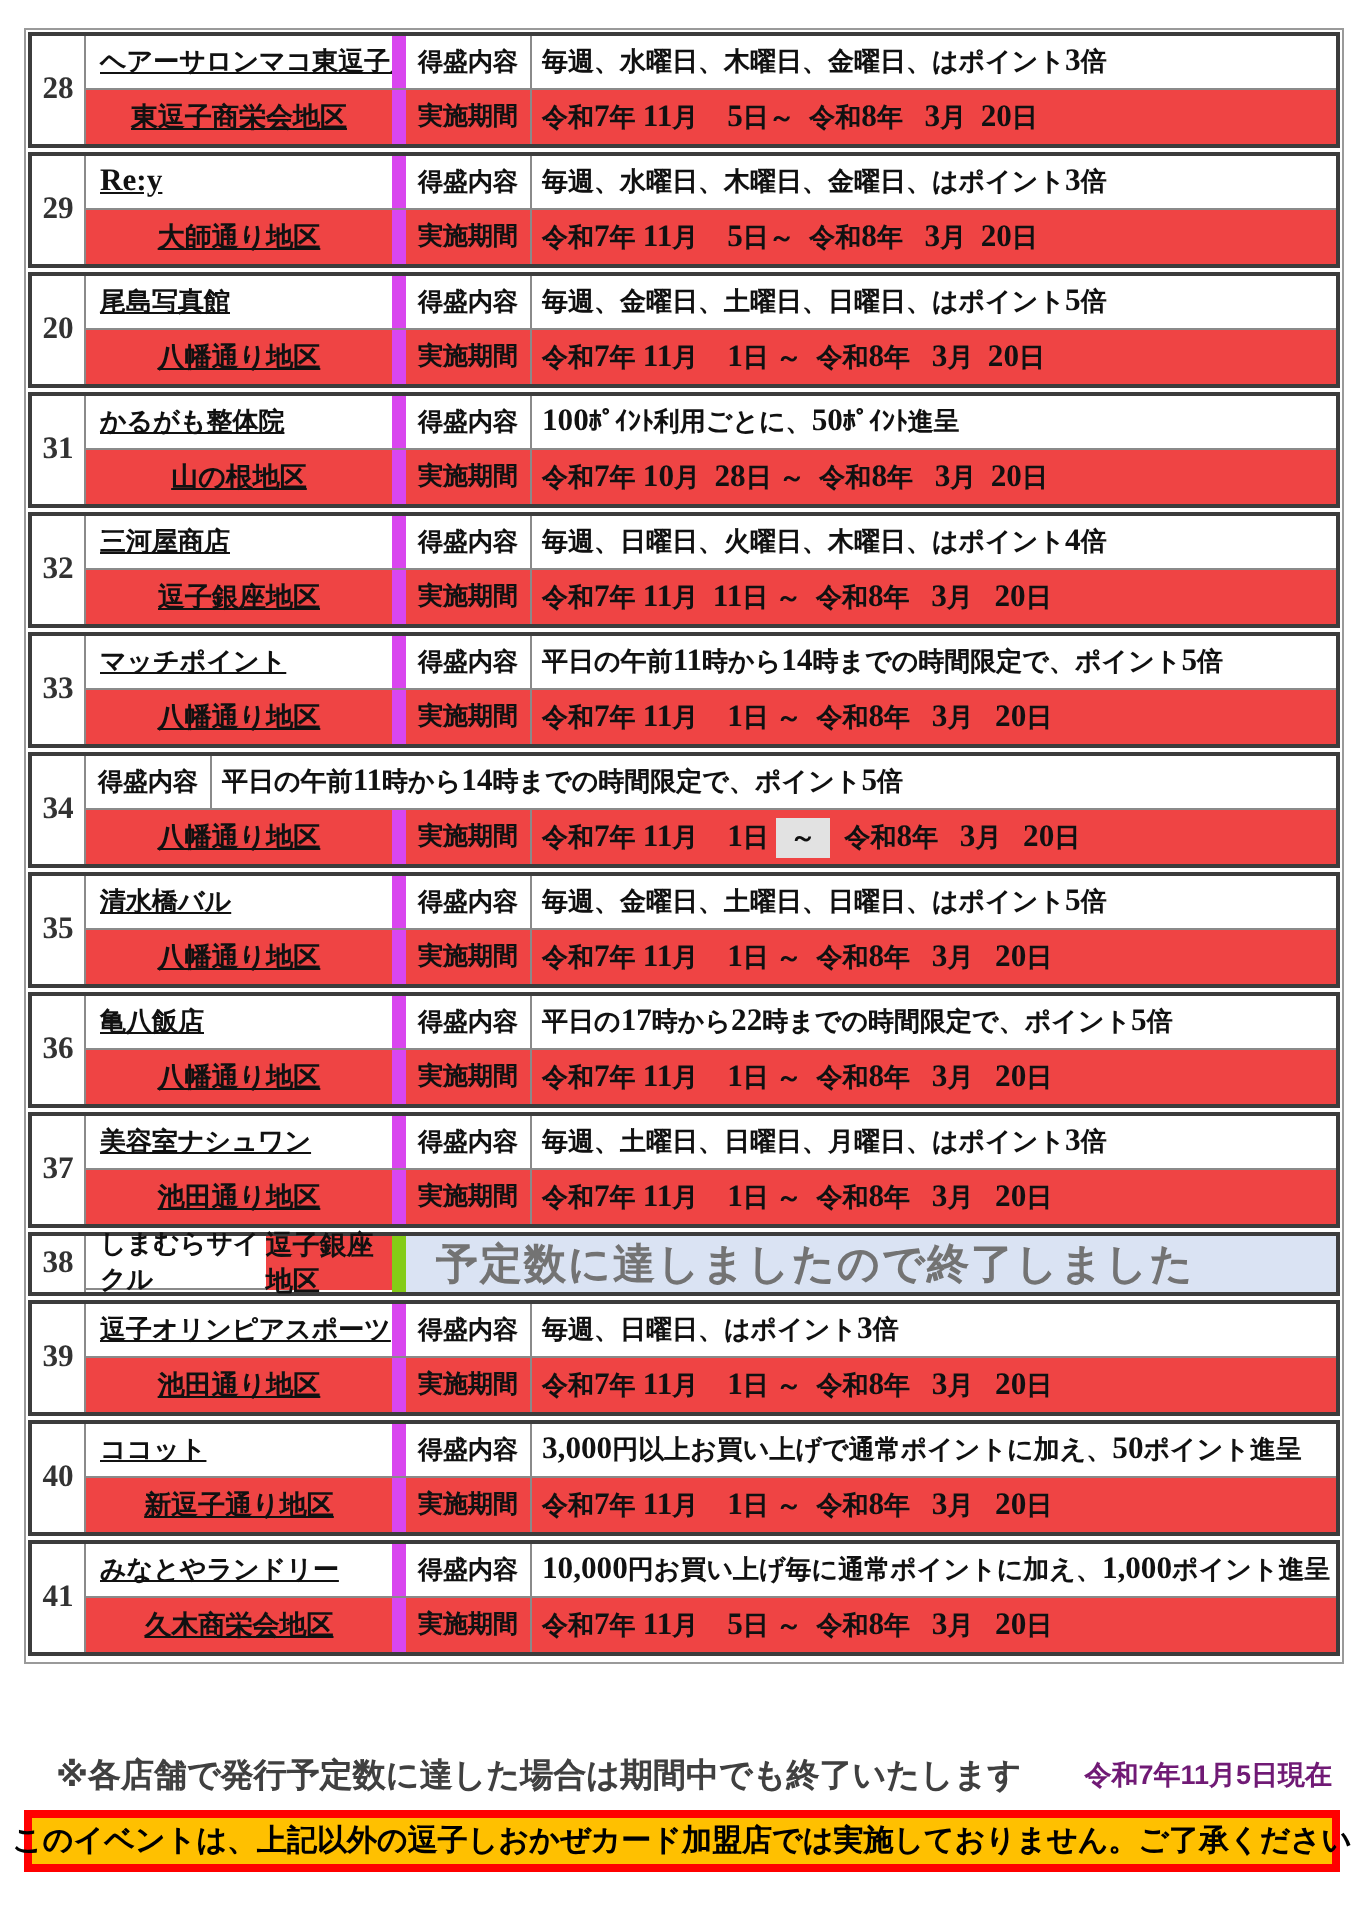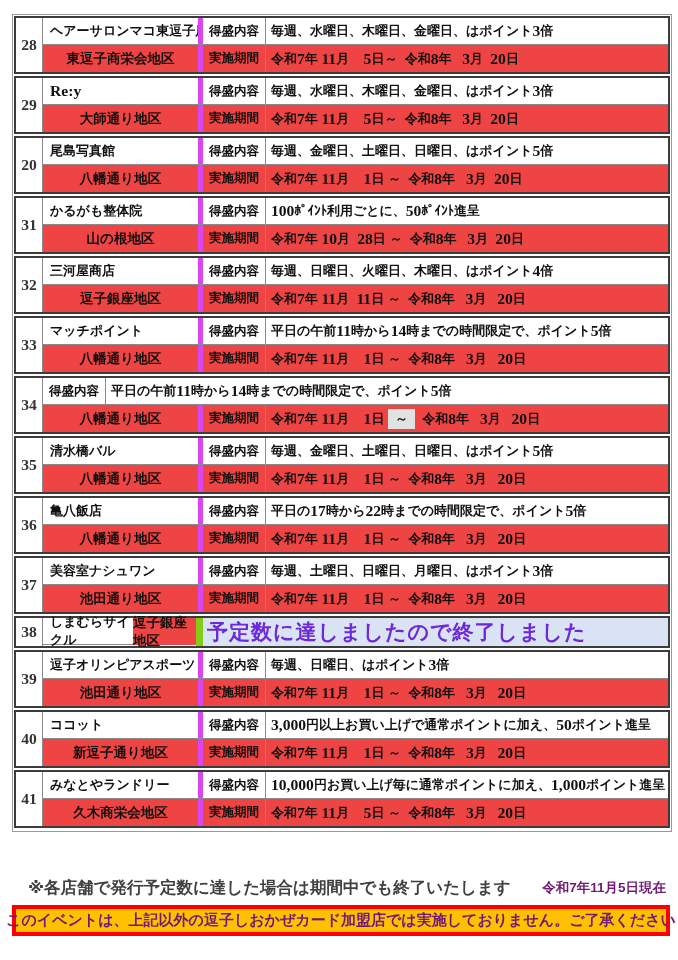--- a/index.html
+++ b/index.html
@@ -12,53 +12,53 @@
   .block{display:flex;border:2px solid #3c3c3c;margin-bottom:2px;background:#fff;box-sizing:border-box;}
   .no-cell{
     width:26px;min-width:26px;border-right:1px solid #8a8a8a;
     display:flex;align-items:center;justify-content:center;
     font-family:"Liberation Serif","DejaVu Serif",serif;font-size:13px;color:#333;
   }
   .rows{flex:1;display:flex;flex-direction:column;}
   .row{display:flex;height:27px;box-sizing:border-box;}
   .row.top{border-bottom:1px solid #8a8a8a;}
   .store-cell{
-    width:160px;min-width:160px;border-right:5px solid #d946ef;box-sizing:border-box;
+    width:160px;min-width:160px;border-right:7px solid #d946ef;box-sizing:border-box;
     display:flex;align-items:center;padding-left:7px;font-weight:bold;font-size:13px;
-    white-space:nowrap;overflow:hidden;
+    white-space:nowrap;overflow:hidden;text-decoration:underline;
   }
   .district-cell{justify-content:center;padding-left:0;font-size:13.5px;}
   .label-cell{
     width:63px;min-width:63px;border-right:1px solid #8a8a8a;box-sizing:border-box;
     display:flex;align-items:center;justify-content:center;font-weight:bold;font-size:12.5px;
   }
   .content-cell{
     flex:1;display:flex;align-items:center;padding-left:5px;
     font-weight:bold;font-size:13px;white-space:pre;overflow:hidden;
   }
   .green{background:#ef4444;}
   .num{font-family:"Liberation Serif","DejaVu Serif",serif;font-size:1.2em;font-weight:600;}
   .hl{background:#e2e2e2;padding:1px 7px;}
   
   .mid-col{width:160px;min-width:160px;border-right:7px solid #84cc16;box-sizing:border-box;display:flex;flex-direction:row;}
   .mid-col .m-top{height:27px;display:flex;align-items:center;padding-left:7px;font-weight:bold;font-size:13px;border-bottom:1px solid #8a8a8a;box-sizing:border-box;}
   .mid-col .m-bot{height:27px;display:flex;align-items:center;justify-content:center;font-weight:bold;font-size:13.5px;box-sizing:border-box;}
   .notice-cell{
-    flex:1;background:#dae3f3;display:flex;align-items:center;padding-left:4px;
-    color:#6d28d9;font-weight:bold;font-size:21px;letter-spacing:1px;white-space:nowrap;
+    flex:1;background:#dae3f3;display:flex;align-items:center;padding-left:15px;
+    color:#737373;font-weight:bold;font-size:21px;letter-spacing:1px;white-space:nowrap;
   }
   
   .footnote{position:absolute;left:14px;top:877px;width:656px;display:flex;justify-content:space-between;align-items:center;}
   .note-red{color:#404040;font-weight:bold;font-size:16.5px;margin-left:14px;white-space:nowrap;}
   .as-of{color:#701a75;font-weight:bold;font-size:13.5px;margin-right:4px;white-space:nowrap;}
   .banner{
     position:absolute;left:12px;top:905px;width:658px;height:31px;box-sizing:border-box;
     background:#ffc000;border:4px solid #ff0000;
     display:flex;align-items:center;justify-content:center;
-    font-weight:bold;font-size:15px;color:#701a75;white-space:nowrap;
+    font-weight:bold;font-size:15px;color:#000000;white-space:nowrap;
   }
 </style>
 </head>
 <body>
 
 <div class="table-wrap">
     <div class="block">
     <div class="no-cell">
         <span class="num">28</span>
       </div>

